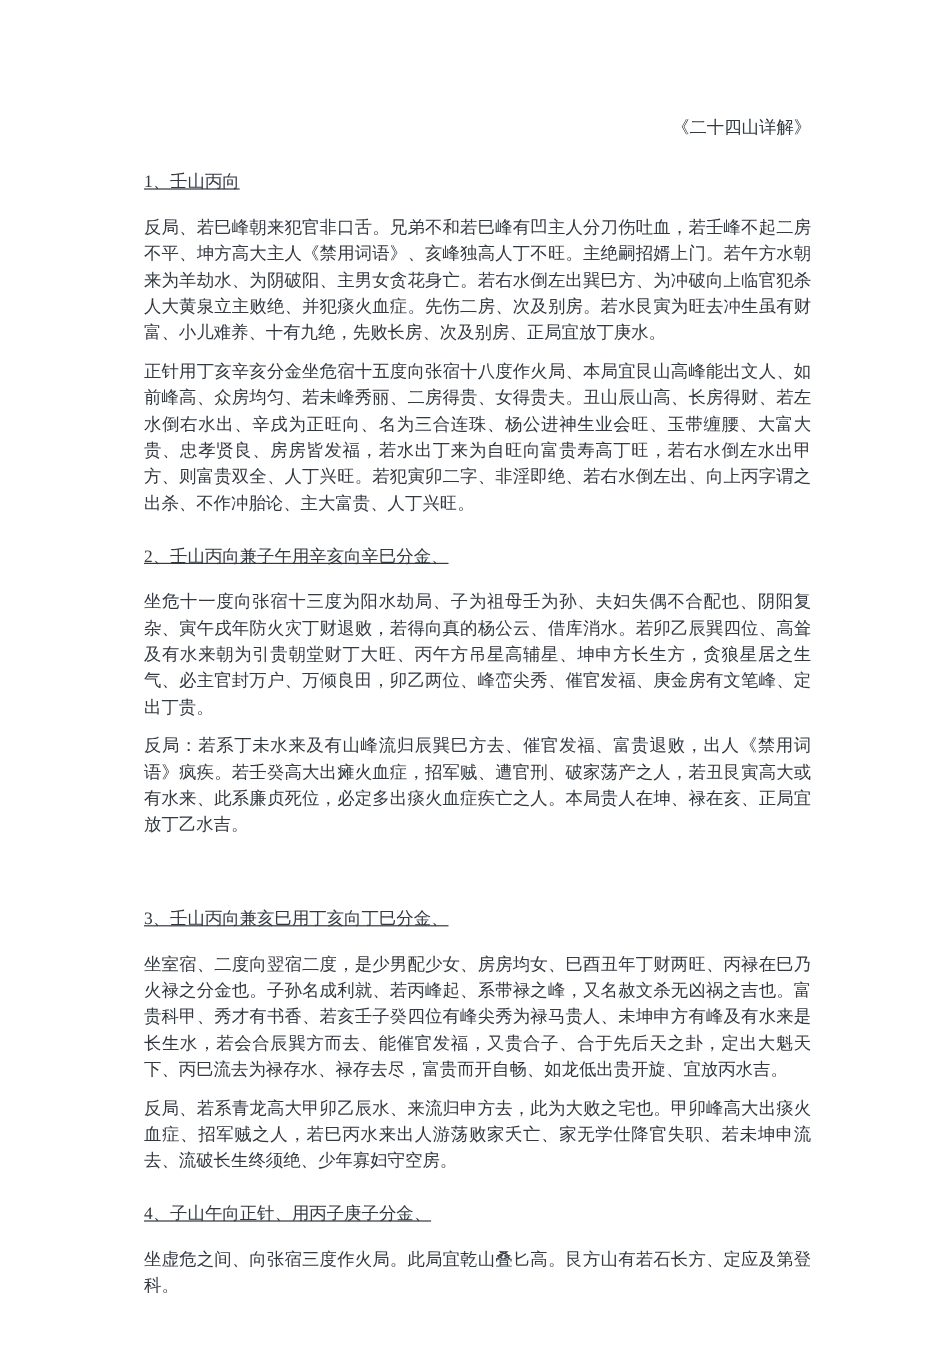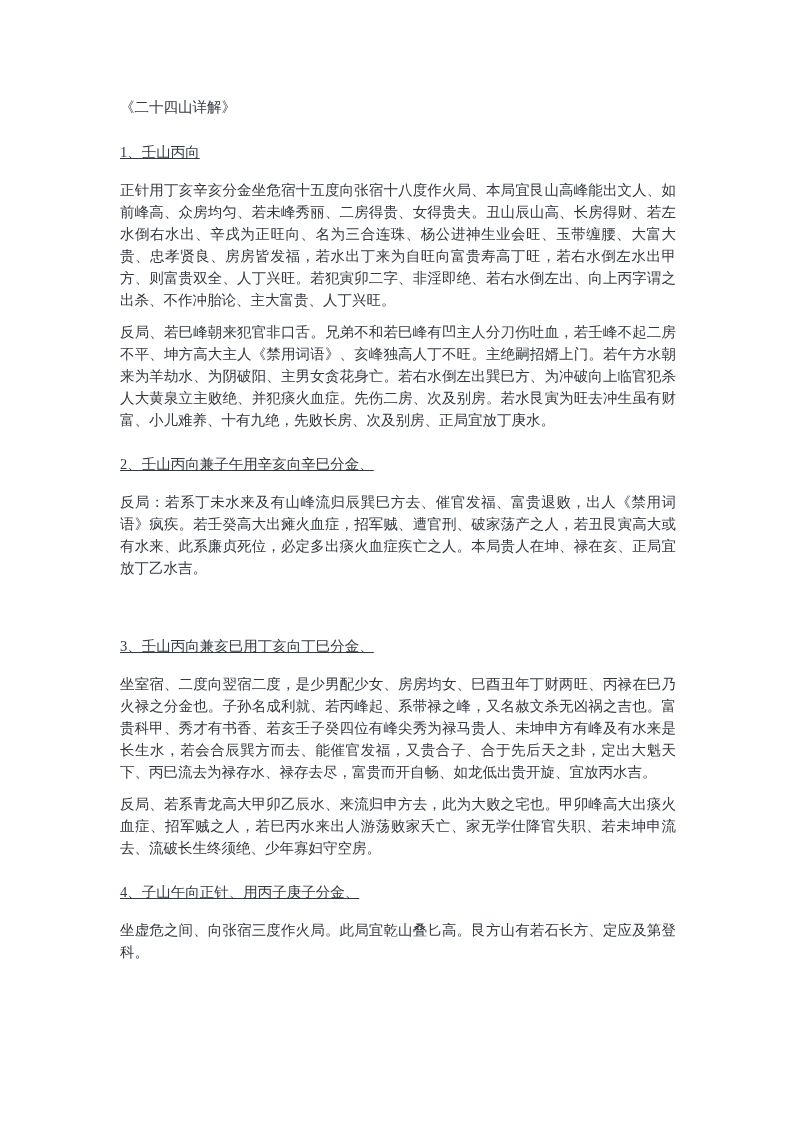--- a/index.html
+++ b/index.html
@@ -19,20 +19,21 @@
     height: 1122px;
     padding: 96px 117px 40px 120px;
     background: #ffffff;
     color: #333940;
   }
   .doc-title {
     font-size: 14.5px;
     line-height: 22px;
     margin: 0 0 23px 0;
     white-space: pre-wrap;
+    text-align: right;
   }
   .section-heading {
     font-size: 14.5px;
     line-height: 22px;
     font-weight: normal;
     margin: 22px 0 16px 0;
     white-space: pre-wrap;
     text-decoration: underline;
   }
   .section-heading.extra-gap {
@@ -53,26 +54,27 @@
 </style>
 </head>
 <body>
 
 <div class="page">
 
   <p class="doc-title">《二十四山详解》</p>
 
   <p class="section-heading">1、壬山丙向</p>
 
+  <p class="para">反局、若巳峰朝来犯官非口舌。兄弟不和若巳峰有凹主人分刀伤吐血，若壬峰不起二房不平、坤方高大主人《禁用词语》、亥峰独高人丁不旺。主绝嗣招婿上门。若午方水朝来为羊劫水、为阴破阳、主男女贪花身亡。若右水倒左出巽巳方、为冲破向上临官犯杀人大黄泉立主败绝、并犯痰火血症。先伤二房、次及别房。若水艮寅为旺去冲生虽有财富、小儿难养、十有九绝，先败长房、次及别房、正局宜放丁庚水。</p>
+
   <p class="para">正针用丁亥辛亥分金坐危宿十五度向张宿十八度作火局、本局宜艮山高峰能出文人、如前峰高、众房均匀、若未峰秀丽、二房得贵、女得贵夫。丑山辰山高、长房得财、若左水倒右水出、辛戌为正旺向、名为三合连珠、杨公进神生业会旺、玉带缠腰、大富大贵、忠孝贤良、房房皆发福，若水出丁来为自旺向富贵寿高丁旺，若右水倒左水出甲方、则富贵双全、人丁兴旺。若犯寅卯二字、非淫即绝、若右水倒左出、向上丙字谓之出杀、不作冲胎论、主大富贵、人丁兴旺。</p>
-
-  <p class="para">反局、若巳峰朝来犯官非口舌。兄弟不和若巳峰有凹主人分刀伤吐血，若壬峰不起二房不平、坤方高大主人《禁用词语》、亥峰独高人丁不旺。主绝嗣招婿上门。若午方水朝来为羊劫水、为阴破阳、主男女贪花身亡。若右水倒左出巽巳方、为冲破向上临官犯杀人大黄泉立主败绝、并犯痰火血症。先伤二房、次及别房。若水艮寅为旺去冲生虽有财富、小儿难养、十有九绝，先败长房、次及别房、正局宜放丁庚水。</p>
 
   <p class="section-heading">2、壬山丙向兼子午用辛亥向辛巳分金、</p>
 
+  <p class="para">坐危十一度向张宿十三度为阳水劫局、子为祖母壬为孙、夫妇失偶不合配也、阴阳复杂、寅午戌年防火灾丁财退败，若得向真的杨公云、借库消水。若卯乙辰巽四位、高耸及有水来朝为引贵朝堂财丁大旺、丙午方吊星高辅星、坤申方长生方，贪狼星居之生气、必主官封万户、万倾良田，卯乙两位、峰峦尖秀、催官发福、庚金房有文笔峰、定出丁贵。</p>
 
   <p class="para">反局：若系丁未水来及有山峰流归辰巽巳方去、催官发福、富贵退败，出人《禁用词语》疯疾。若壬癸高大出瘫火血症，招军贼、遭官刑、破家荡产之人，若丑艮寅高大或有水来、此系廉贞死位，必定多出痰火血症疾亡之人。本局贵人在坤、禄在亥、正局宜放丁乙水吉。</p>
 
   <p class="section-heading extra-gap">3、壬山丙向兼亥巳用丁亥向丁巳分金、</p>
 
   <p class="para">坐室宿、二度向翌宿二度，是少男配少女、房房均女、巳酉丑年丁财两旺、丙禄在巳乃火禄之分金也。子孙名成利就、若丙峰起、系带禄之峰，又名赦文杀无凶祸之吉也。富贵科甲、秀才有书香、若亥壬子癸四位有峰尖秀为禄马贵人、未坤申方有峰及有水来是长生水，若会合辰巽方而去、能催官发福，又贵合子、合于先后天之卦，定出大魁天下、丙巳流去为禄存水、禄存去尽，富贵而开自畅、如龙低出贵开旋、宜放丙水吉。</p>
 
   <p class="para">反局、若系青龙高大甲卯乙辰水、来流归申方去，此为大败之宅也。甲卯峰高大出痰火血症、招军贼之人，若巳丙水来出人游荡败家夭亡、家无学仕降官失职、若未坤申流去、流破长生终须绝、少年寡妇守空房。</p>
 
   <p class="section-heading">4、子山午向正针、用丙子庚子分金、</p>

